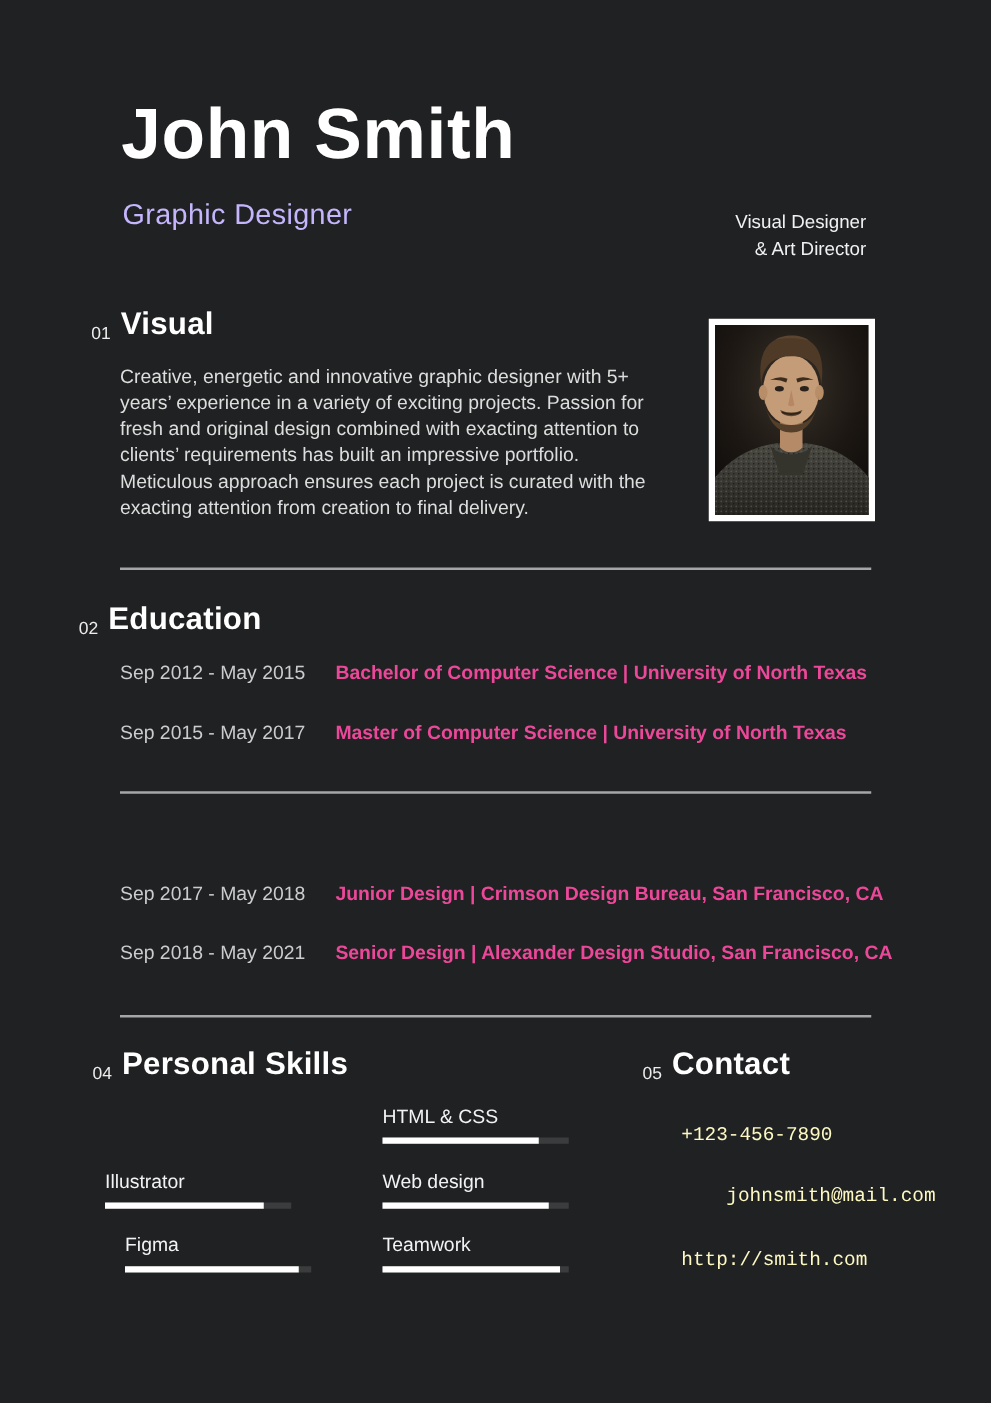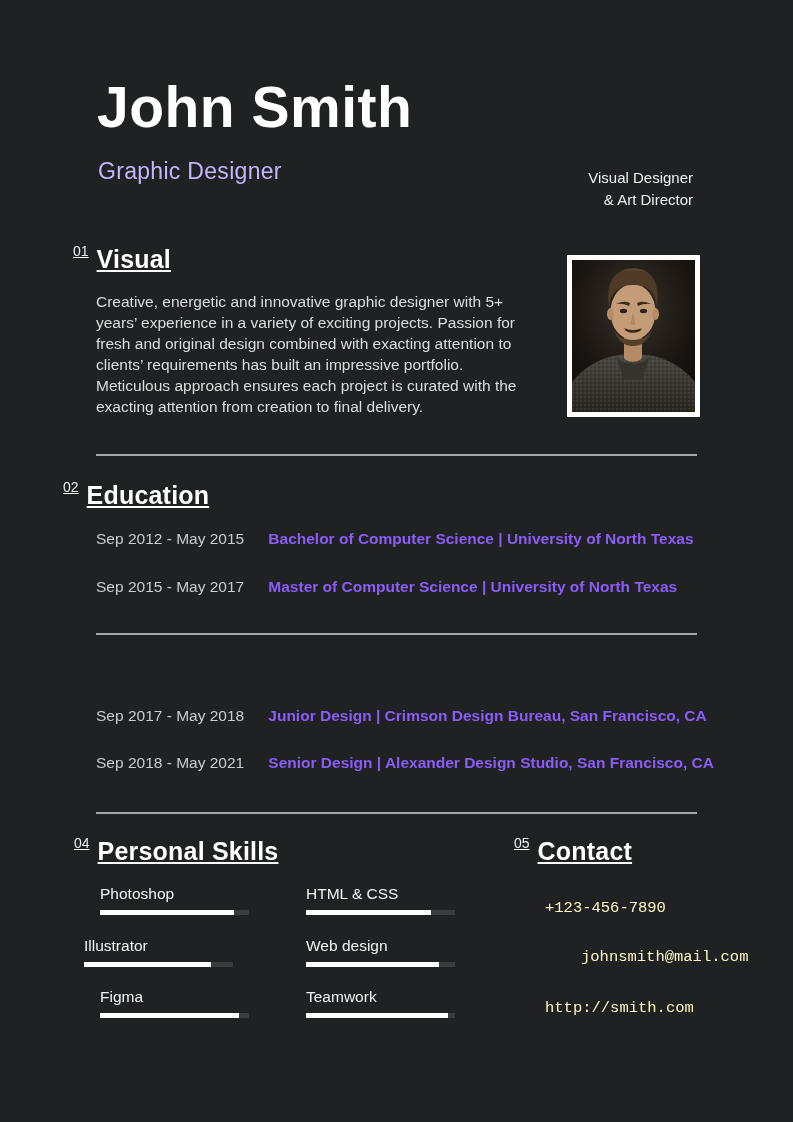--- a/index.html
+++ b/index.html
@@ -21,40 +21,40 @@
   .job-title {
     position:absolute; left:98px; top:156px;
     font-size:23px; font-weight:400; line-height:30px;
     color:#c4b5fd; letter-spacing:0.3px;
   }
   .tagline {
     position:absolute; right:100px; top:167px;
     text-align:right; font-size:15px; line-height:21.5px;
     color:#f0f1f2;
   }
-  .sec-head { position:absolute; display:flex; align-items:flex-start; gap:8px;text-decoration:underline; }
+  .sec-head { position:absolute; display:flex; align-items:flex-end; gap:8px; }
   .sec-num  { font-size:14px; line-height:14px; color:#ececec; padding-top:1px; }
   .sec-title{ font-size:25px; line-height:27px; font-weight:700; color:#ffffff; margin-top:3px; letter-spacing:0.2px; }
   .profile-text {
     position:absolute; left:96px; top:291px; width:444px;
     font-size:15.5px; line-height:21px; color:#dcdddd;
   }
   .photo-frame {
     position:absolute; left:567px; top:255px;
     width:133px; height:162px;
     background:#ffffff; padding:5px;
   }
   .photo-frame svg { display:block; width:123px; height:152px; }
   .divider {
     position:absolute; left:96px; width:601px; height:2px;
     background:#a5a6a7;
   }
   .entry-row { position:absolute; left:96px; font-size:15.5px; line-height:19px; white-space:nowrap; }
   .entry-date { display:inline-block; width:168px; color:#cbccce; font-weight:400; }
-  .entry-desc { display:inline-block; color:#8b5cf6; font-weight:700; }
+  .entry-desc { display:inline-block; color:#ec4899; font-weight:700; }
   .skill { position:absolute; width:149px; }
   .skill-label { font-size:15.5px; line-height:18px; color:#f2f3f4; }
   .skill-track { margin-top:7px; width:149px; height:5px; background:#3b3c3d; }
   .skill-fill  { height:5px; background:#ffffff; }
   .contact-item { position:absolute; left:545px; font-size:15.5px; line-height:18px; color:#fef9c3;font-family:Liberation Mono, monospace; }
 </style>
 </head>
 <body>
 
 <div class="page">
@@ -145,26 +145,20 @@
     <span class="entry-desc">Senior Design | Alexander Design Studio, San Francisco, CA</span>
   </div>
 
   <div class="divider" style="top:812px;"></div>
 
   <div class="sec-head" style="left:74px; top:835px;">
     <span class="sec-num">04</span>
     <span class="sec-title">Personal Skills</span>
   </div>
 
-  <div class="skill" style="left:100px; top:885px;">
-    <div class="skill-label">Photoshop</div>
-    <div class="skill-track">
-        <div class="skill-fill" style="width: 90%;"></div>
-      </div>
-  </div>
   <div class="skill" style="left:84px; top:937px;">
     <div class="skill-label">Illustrator</div>
     <div class="skill-track">
         <div class="skill-fill" style="width: 85%;"></div>
       </div>
   </div>
   <div class="skill" style="left:100px; top:988px;">
     <div class="skill-label">Figma</div>
     <div class="skill-track">
         <div class="skill-fill" style="width: 93%;"></div>

